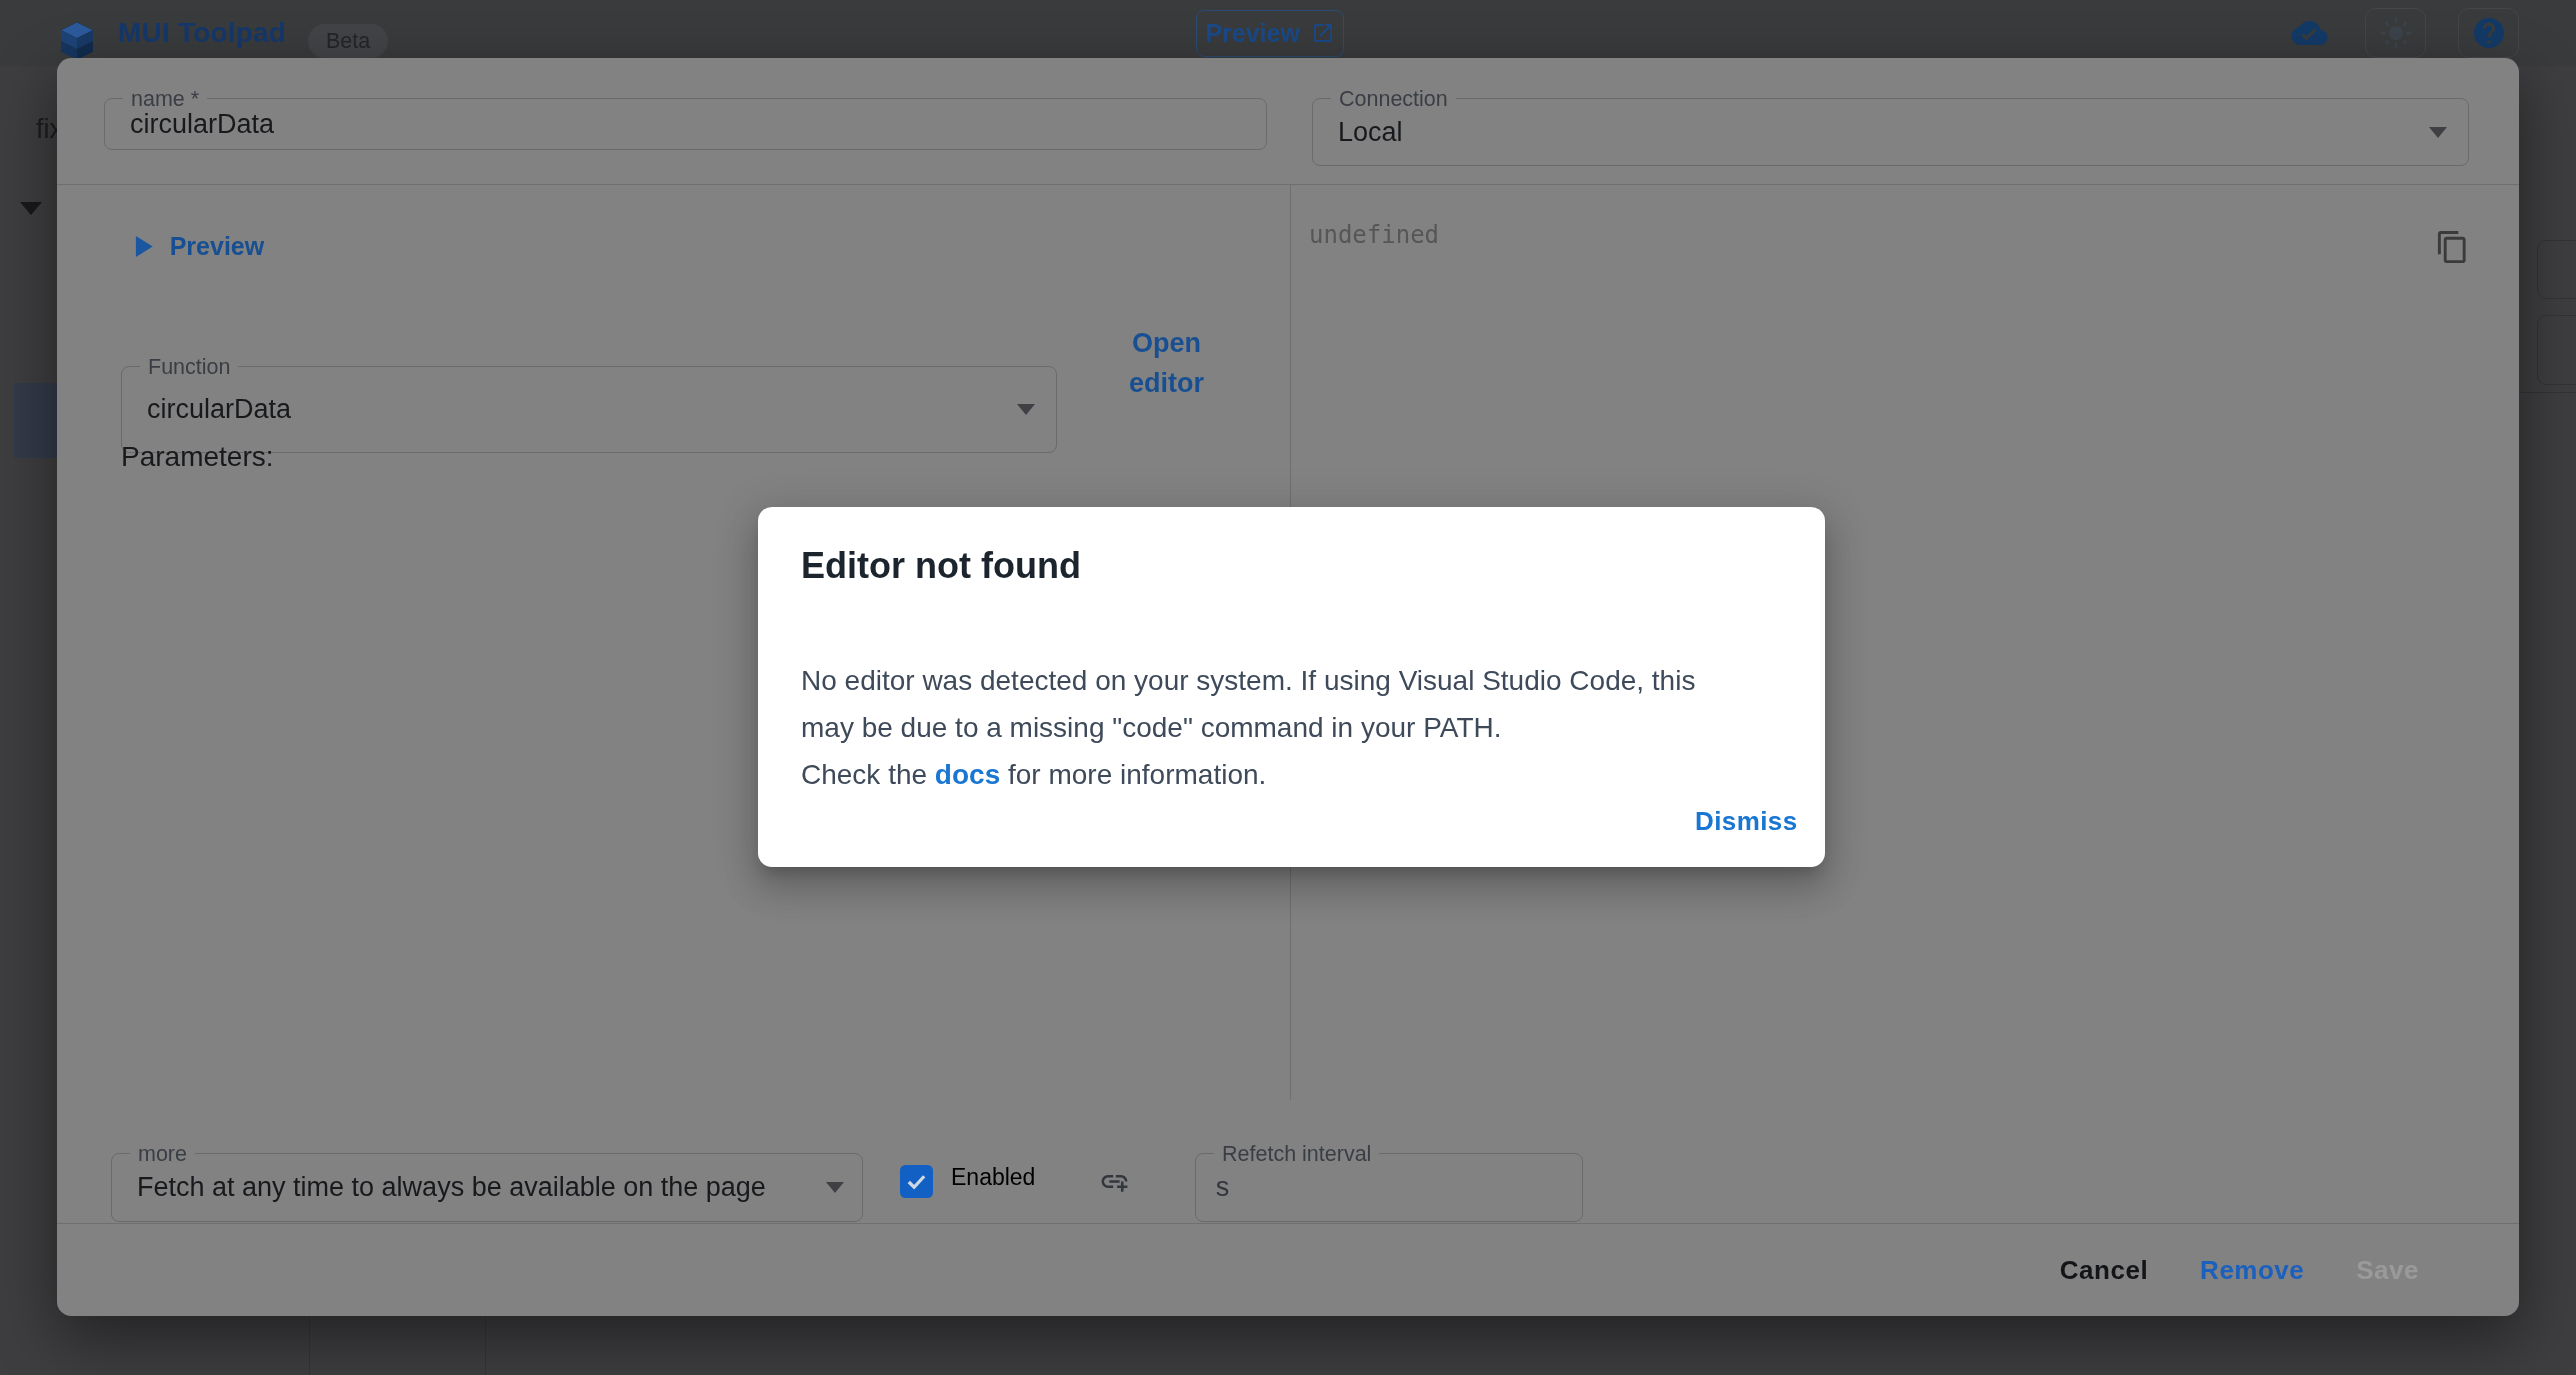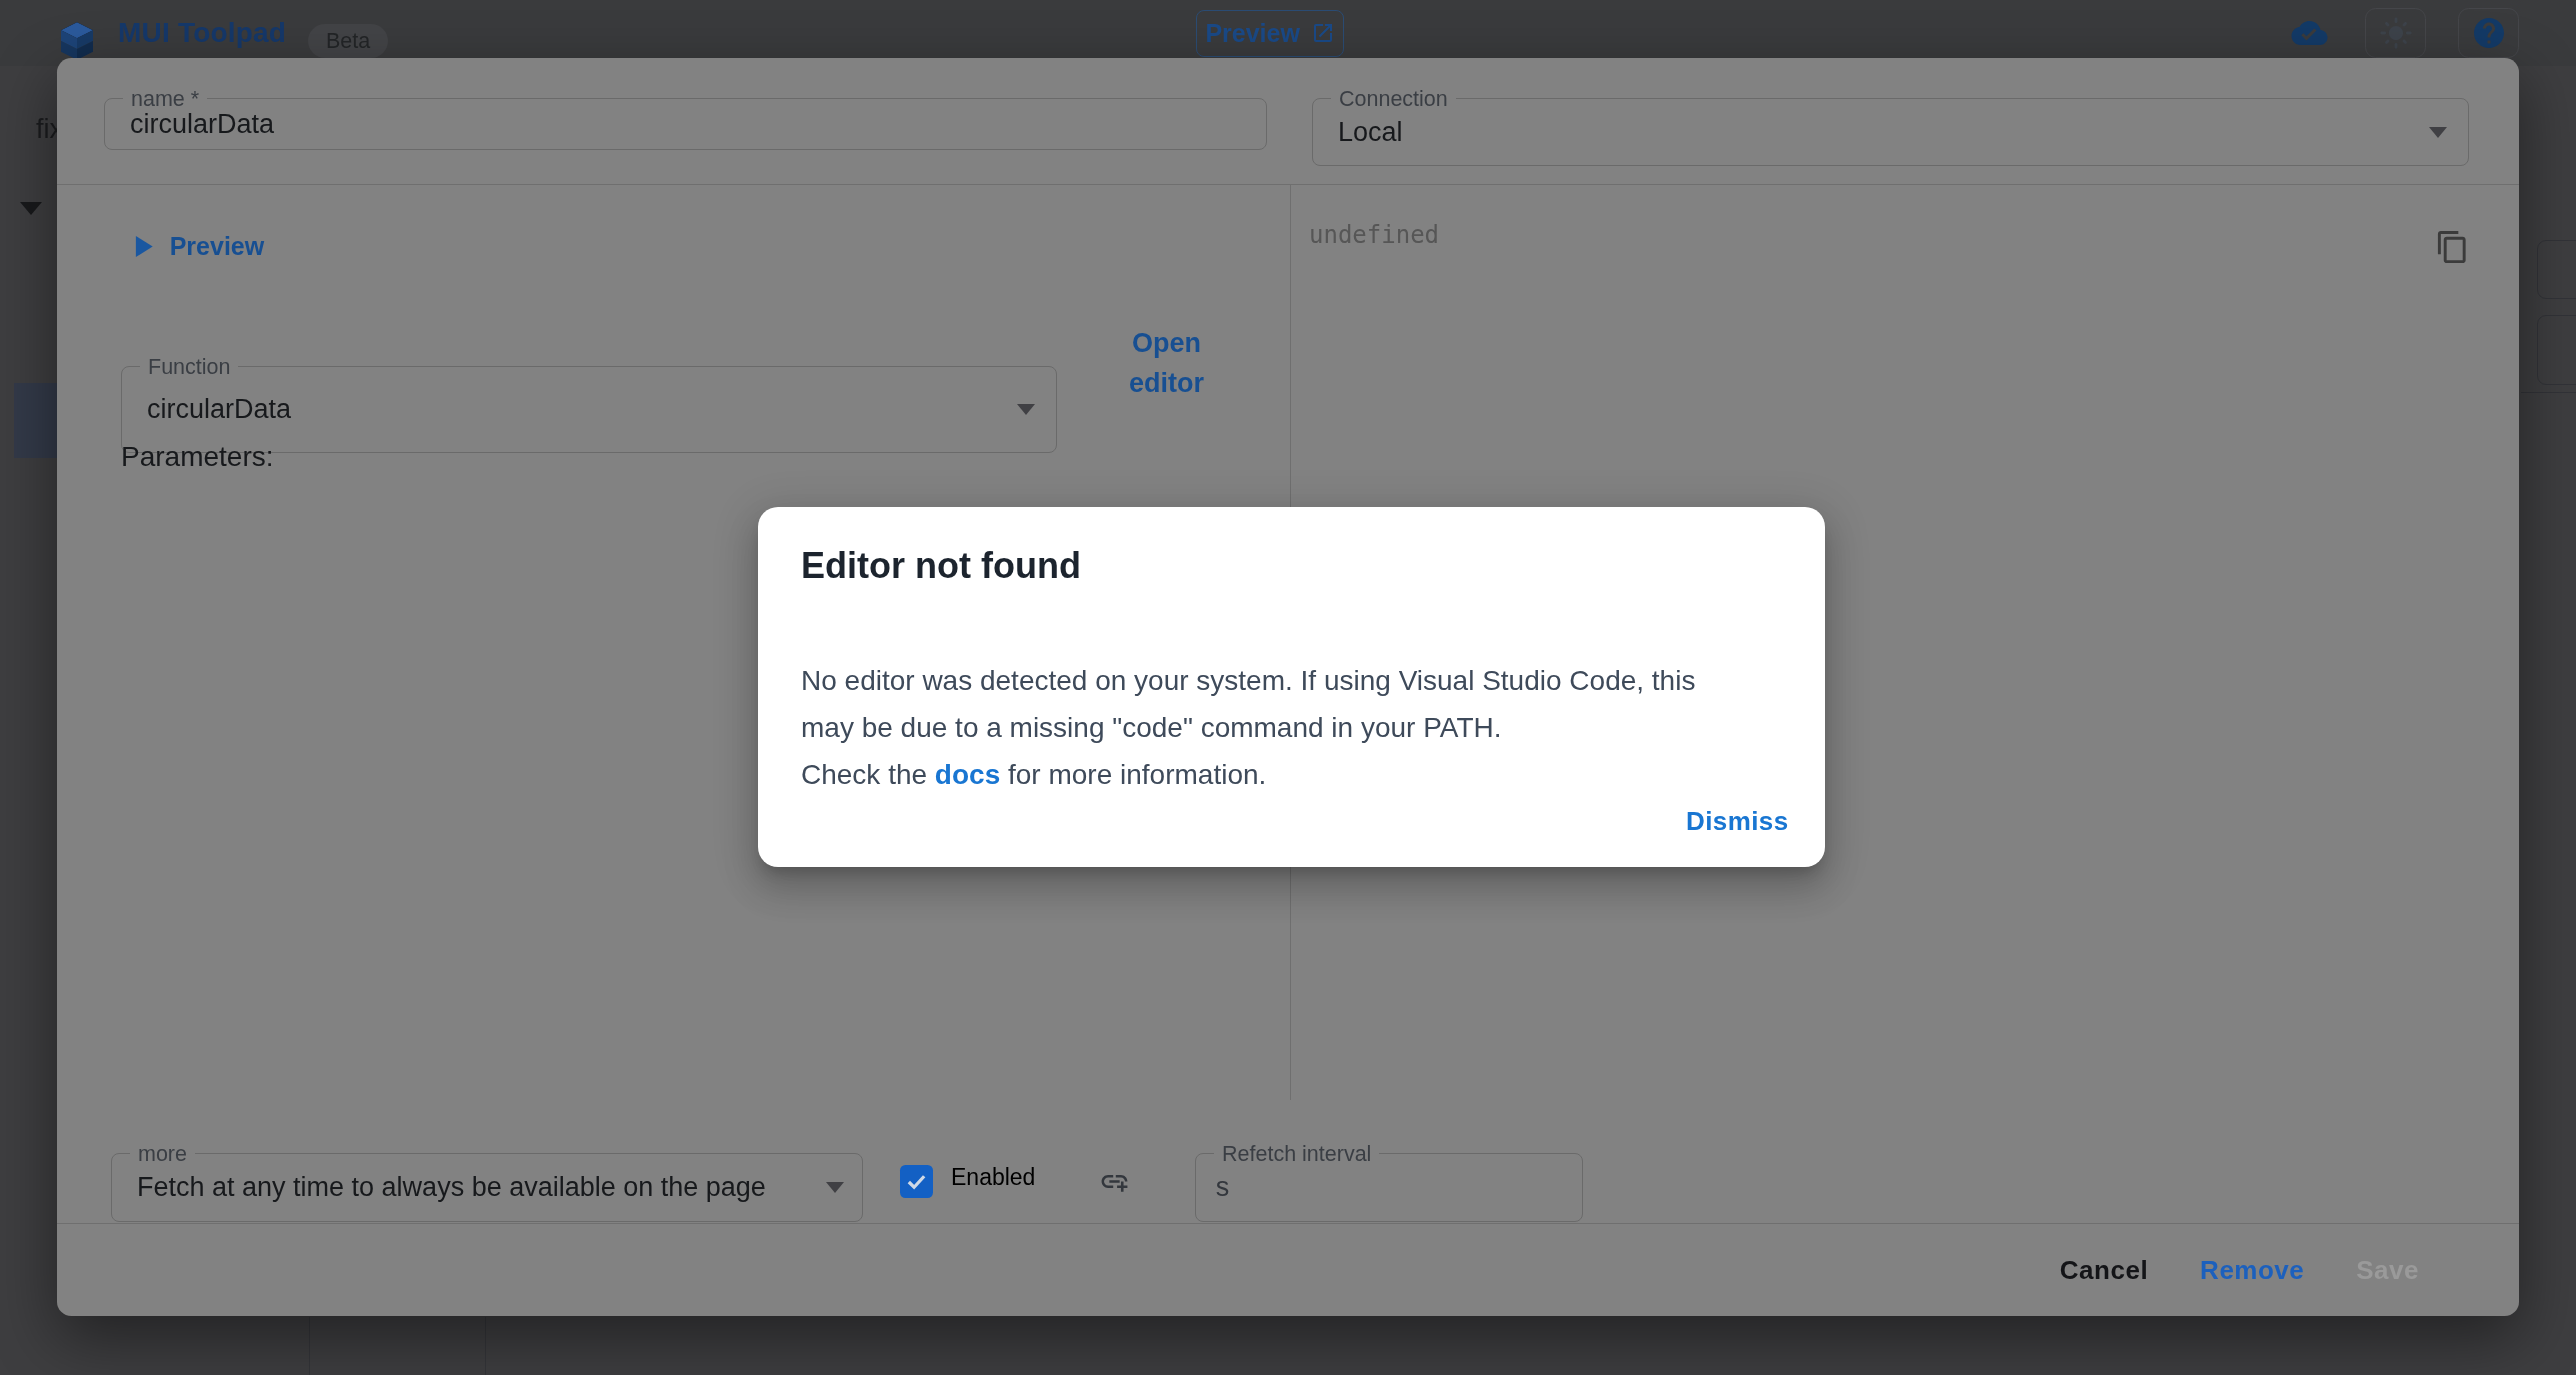--- a/index.html
+++ b/index.html
@@ -62,26 +62,26 @@
   .adorn{position:absolute;left:19.7px;top:0;bottom:0;display:flex;align-items:center;font-size:27px;color:#33373d;}
   .actions{position:absolute;left:0;right:16px;top:1165px;height:94px;display:flex;align-items:center;
          justify-content:flex-end;gap:52px;padding-right:84px;box-sizing:border-box;}
   .txt-btn{background:none;border:none;cursor:pointer;font-family:"Liberation Sans",sans-serif;
          font-size:26px;font-weight:700;letter-spacing:0.5px;padding:0;}
   .txt-btn.cancel{color:#141518;}
   .txt-btn.remove{color:#1c60bd;}
   .txt-btn.save{color:#9a9a9a;cursor:default;}
   
   .alert{position:absolute;left:758px;top:507px;width:1067px;height:360px;background:#ffffff;
-         border-radius:20px;z-index:20;
+         border-radius:14px;z-index:20;
          box-shadow:0 9.8px 13.4px -6.3px rgba(0,0,0,.2),0 21.5px 34px 2.7px rgba(0,0,0,.14),0 8px 41px 7.2px rgba(0,0,0,.12);}
   .alert-title{position:absolute;left:43px;top:38px;font-size:36px;font-weight:700;color:#1c242e;}
   .alert-body{position:absolute;left:43px;top:150px;width:993px;font-size:28px;line-height:47px;color:#3e4a5a;}
   .alert-body a{color:#1976d2;font-weight:700;text-decoration:none;cursor:pointer;}
-  .dismiss-btn{position:absolute;right:24px;bottom:21.5px;background:none;border:none;cursor:pointer;
+  .dismiss-btn{position:absolute;right:15px;bottom:21.5px;background:none;border:none;cursor:pointer;
          font-family:"Liberation Sans",sans-serif;font-size:26px;font-weight:700;letter-spacing:0.4px;color:#1976d2;padding:9px 12.5px;text-align:right;}
 </style>
 </head>
 <body>
 
 <div class="topbar">
   <svg class="logo" viewBox="0 0 36 42">
     <polygon points="18,0 36,9 18,18 0,9" fill="#2b5globe"></polygon>
     <polygon points="18,0 36,9 18,18 0,9" fill="#2b5a9c"></polygon>
     <polygon points="0,9 18,18 18,30 0,21" fill="#1d4478"></polygon>

